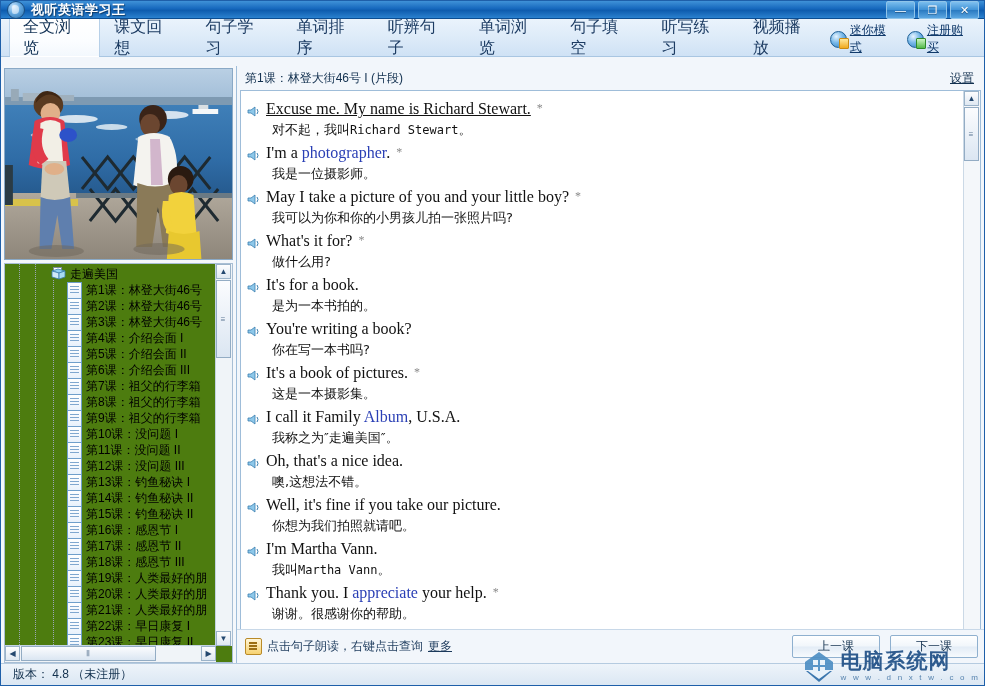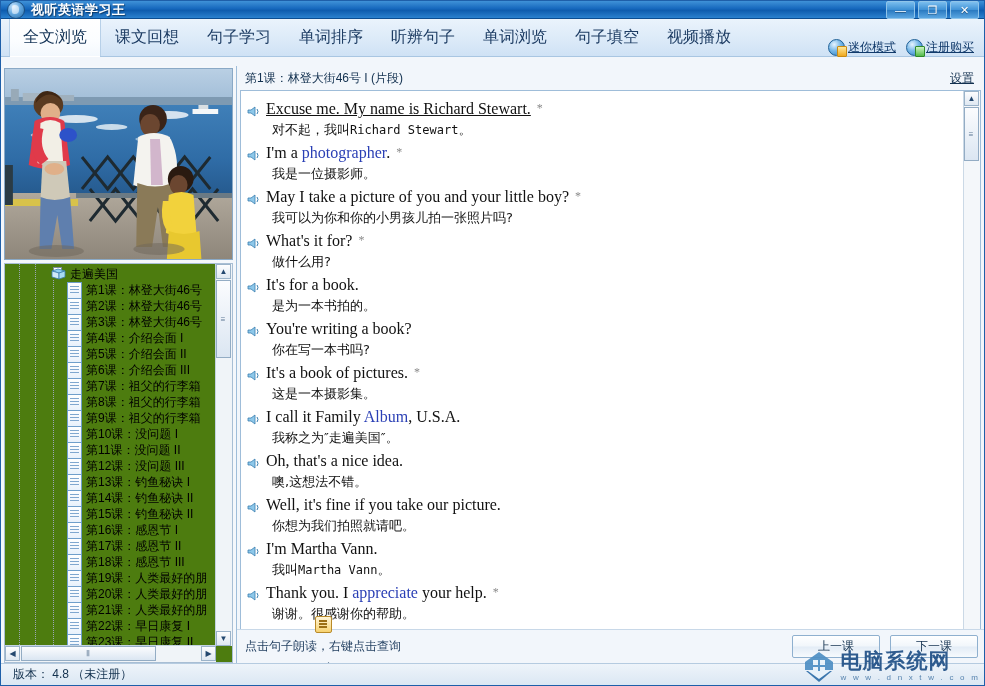--- a/index.html
+++ b/index.html
@@ -196,21 +196,21 @@
   .content-vscroll{
     position:absolute;right:0;top:0;width:16px;bottom:0;
     background:#f4f7fa;border-left:1px solid #cbd9e6;
   }
   
   .bottombar{
     position:absolute;left:236px;right:0;bottom:22px;height:34px;
     box-sizing:border-box;display:flex;align-items:center;padding:0 6px 0 8px;
     background:#f2f6fb;border-top:1px solid #c8d8e8;
   }
-  .hint{display:flex;align-items:center;gap:5px;font-size:12px;color:#1c3a5c;flex-direction:column;}
+  .hint{display:flex;align-items:center;gap:5px;font-size:12px;color:#1c3a5c;}
   .hint-ico{
     width:15px;height:15px;flex:none;border:1px solid #b98a28;border-radius:2px;
     background:linear-gradient(to bottom,#fff6d9,#f7d270);position:relative;
   }
   .hint-ico:after{
     content:"";position:absolute;left:3px;top:3px;width:8px;height:2px;
     background:#9c6f14;box-shadow:0 3px 0 0 #9c6f14,0 6px 0 0 #9c6f14;
   }
   .more{text-decoration:underline;cursor:pointer;color:#1c3a5c;}
   .nav-btns{margin-left:auto;display:flex;gap:10px;align-items:flex-start;}
@@ -257,20 +257,21 @@
   </div>
 
   <div class="tabbar">
     <div class="tab active">全文浏览</div>
     <div class="tab">课文回想</div>
     <div class="tab">句子学习</div>
     <div class="tab">单词排序</div>
     <div class="tab">听辨句子</div>
     <div class="tab">单词浏览</div>
     <div class="tab">句子填空</div>
+    <div class="tab">听写练习</div>
     <div class="tab">视频播放</div>
 
     <div class="toolbar-right">
       <div class="tool-link">
         <span class="globe">
             <span class="badge y"></span>
           </span>
         <span>迷你模式</span>
       </div>
       <div class="tool-link">

